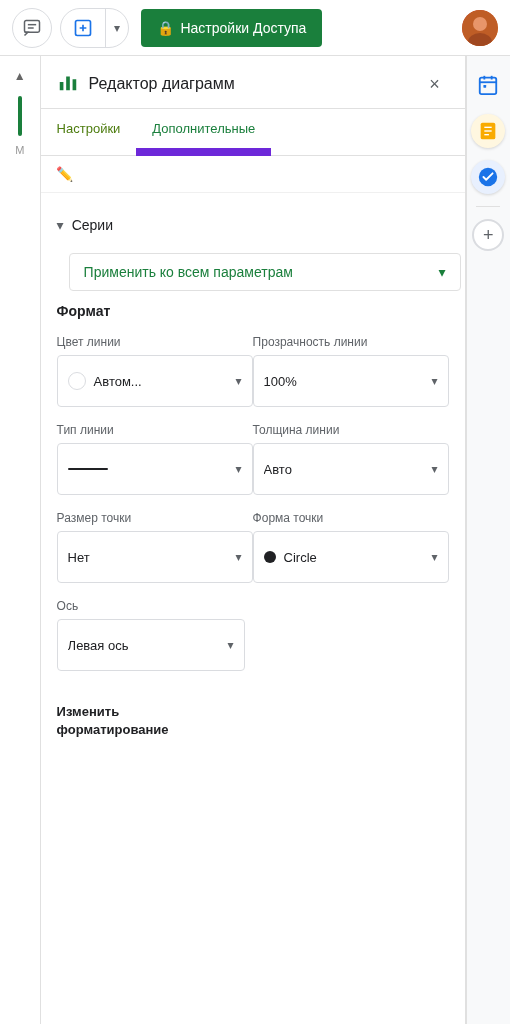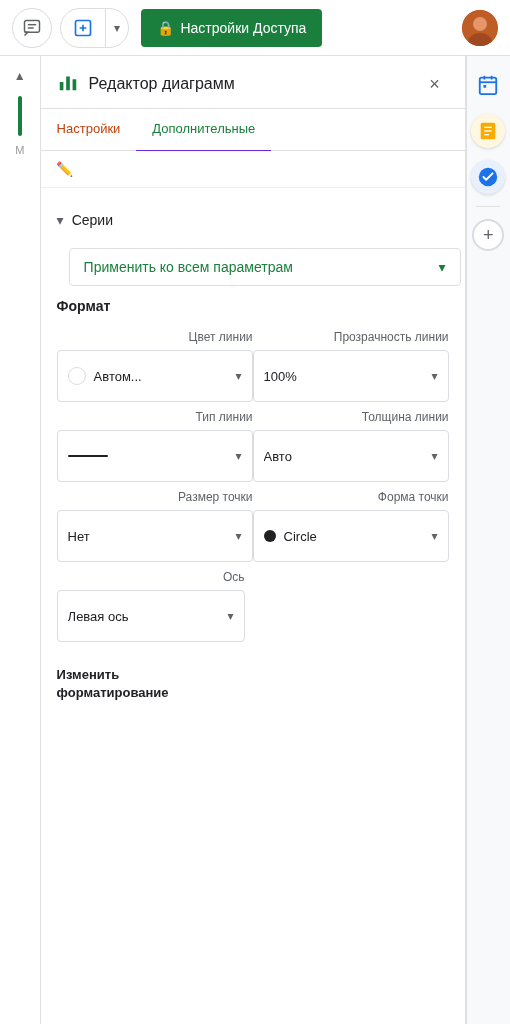--- a/index.html
+++ b/index.html
@@ -143,27 +143,27 @@
 
     
     .tabs {
       display: flex;
       border-bottom: 1px solid #e0e0e0;
     }
     .tab {
       padding: 12px 16px;
       font-size: 13px;
       cursor: pointer;
-      color: #c2410c;
+      color: #4d7c0f;
       border-bottom: 3px solid transparent;
       margin-bottom: -1px;
     }
     .tab.active {
       color: #1a7f3c;
-      border-bottom: 1px solid #6d28d9;
+      border-bottom: 8px solid #6d28d9;
       font-weight: 500;
     }
 
     
     .subtitle-row {
       display: flex;
       align-items: center;
       padding: 10px 16px;
       border-bottom: 1px solid #f0f0f0;
       color: #666;
@@ -215,22 +215,21 @@
     .format-title {
       font-size: 14px;
       font-weight: 700;
       color: #202124;
       margin: 8px 0 16px 0;
     }
 
     
     .form-row {
       display: flex;
-      margin-bottom: 8px;
-      text-align: right;
+      margin-bottom: 16px;
     }
     .form-group {
       flex: 1;
       display: flex;
       flex-direction: column;
       gap: 6px;
     }
     .form-label {
       font-size: 12px;
       color: #5f6368;

